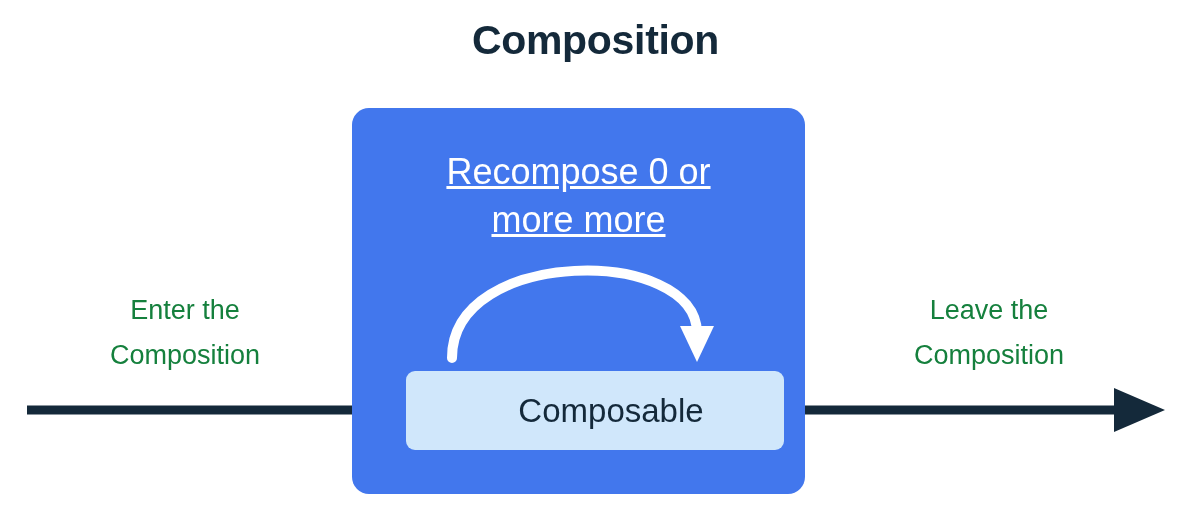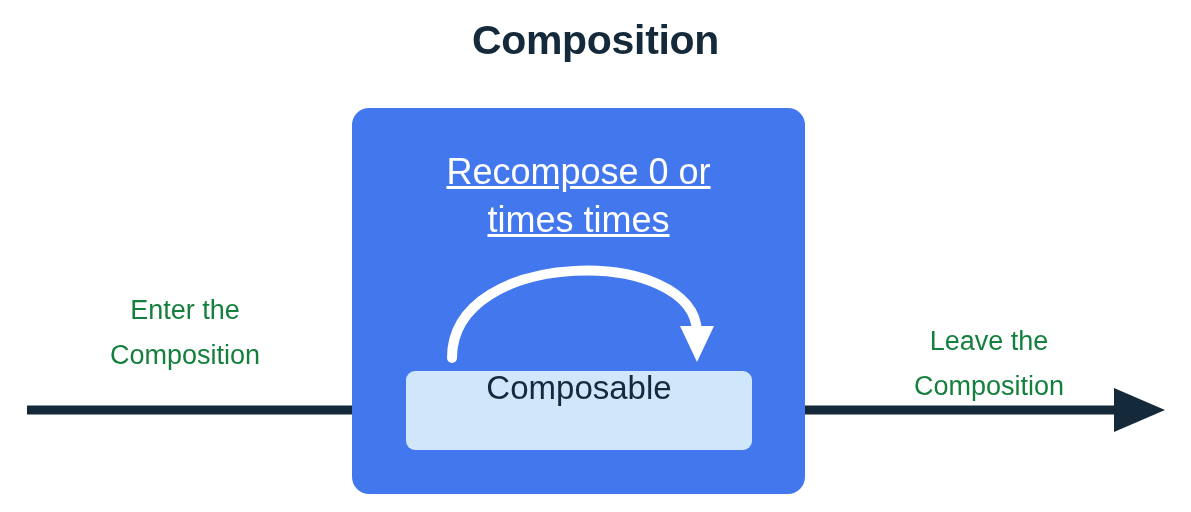--- a/index.html
+++ b/index.html
@@ -60,41 +60,42 @@
   
   .composable-box {
     position: absolute;
     left: 406px;
     top: 371px;
     width: 346px;
     height: 79px;
     background: #d0e7fb;
     border-radius: 9px;
     display: flex;
-    align-items: flex-start;
+    align-items: center;
     justify-content: center;
+    padding-left: 32px;
   }
   .composable-label {
     color: #14293a;
     font-size: 33px;
     line-height: 1;
     letter-spacing: 0px;
   }
 
   
   .side-label {
     position: absolute;
     text-align: center;
     color: #15803d;
     font-size: 27px;
     line-height: 45px;
     letter-spacing: 0px;
   }
   .side-label-left  { left: 42px;  top: 288px; width: 286px; }
-  .side-label-right { left: 846px; top: 288px; width: 286px; margin-top: 31px; }
+  .side-label-right { left: 846px; top: 288px; width: 286px; }
 
   
   .overlay {
     position: absolute;
     left: 0;
     top: 0;
     width: 1191px;
     height: 512px;
     pointer-events: none;
   }
@@ -130,21 +131,21 @@
 
   <svg class="overlay arrows-over" viewBox="0 0 1191 512">
     <g>
       <path d="M 452,358 C 452,246 697,246 697,333" fill="none" stroke="#ffffff" stroke-width="10" stroke-linecap="round"></path>
       <polygon points="680,326 714,326 697,362" fill="#ffffff"></polygon>
     </g>
   </svg>
 
   <div class="recompose-label">
     <div>Recompose 0 or</div>
-    <div>times times</div>
+    <div>more more</div>
   </div>
 
   <div class="composable-box">
     <span class="composable-label">Composable</span>
   </div>
 
   <div class="side-label side-label-left">
     <div>Enter the</div>
     <div>Composition</div>
   </div>

